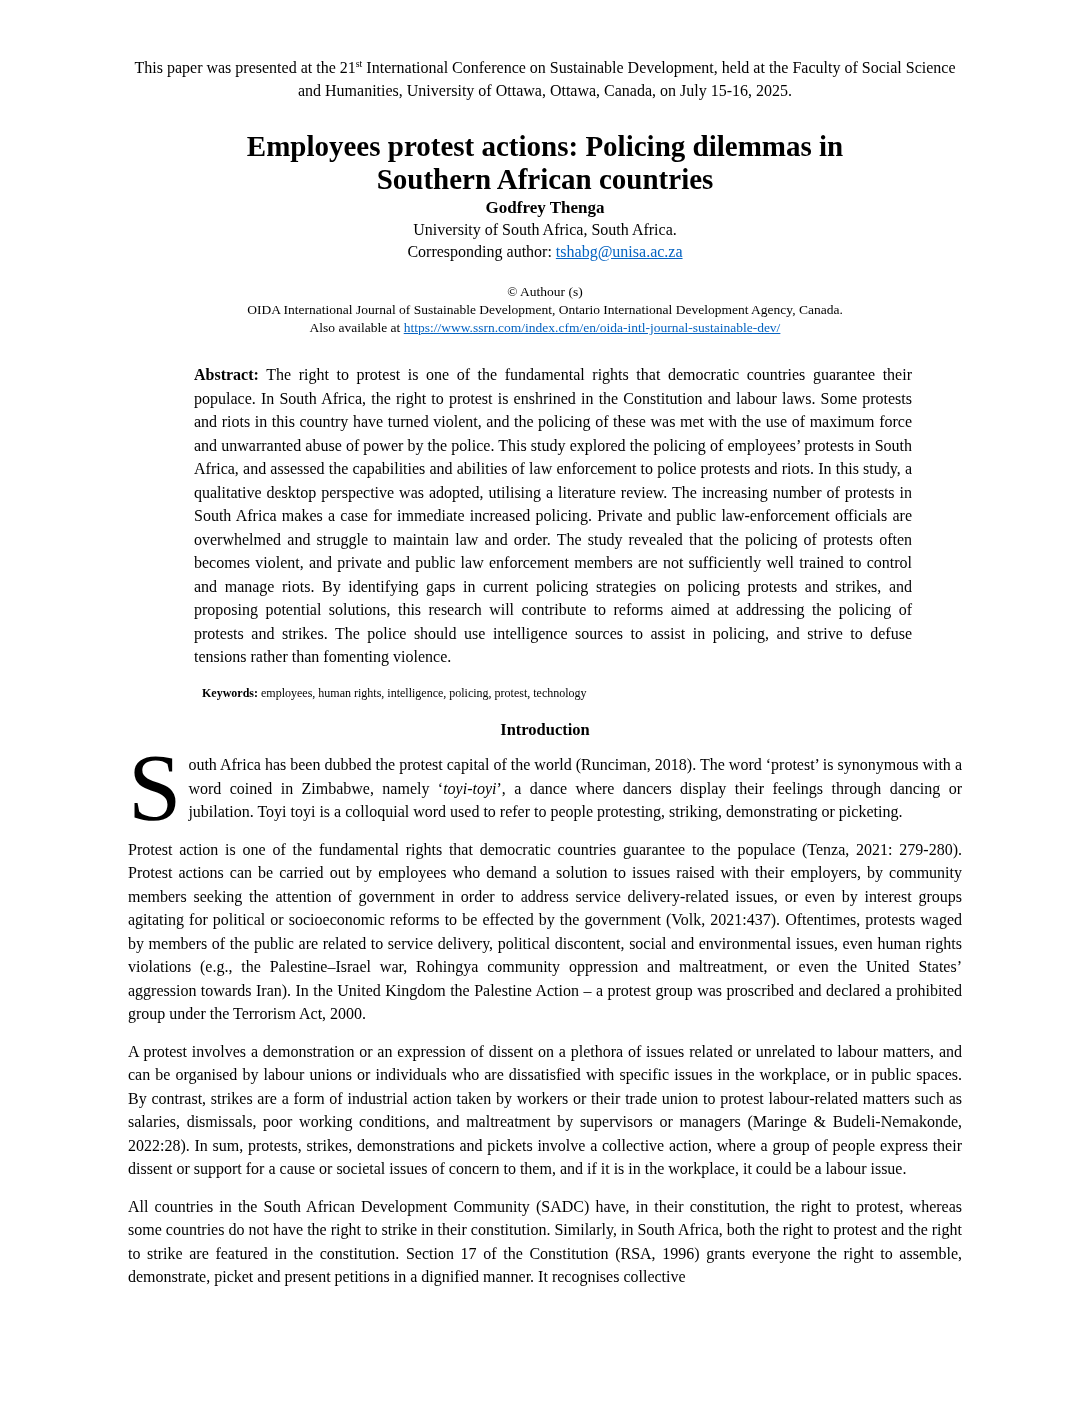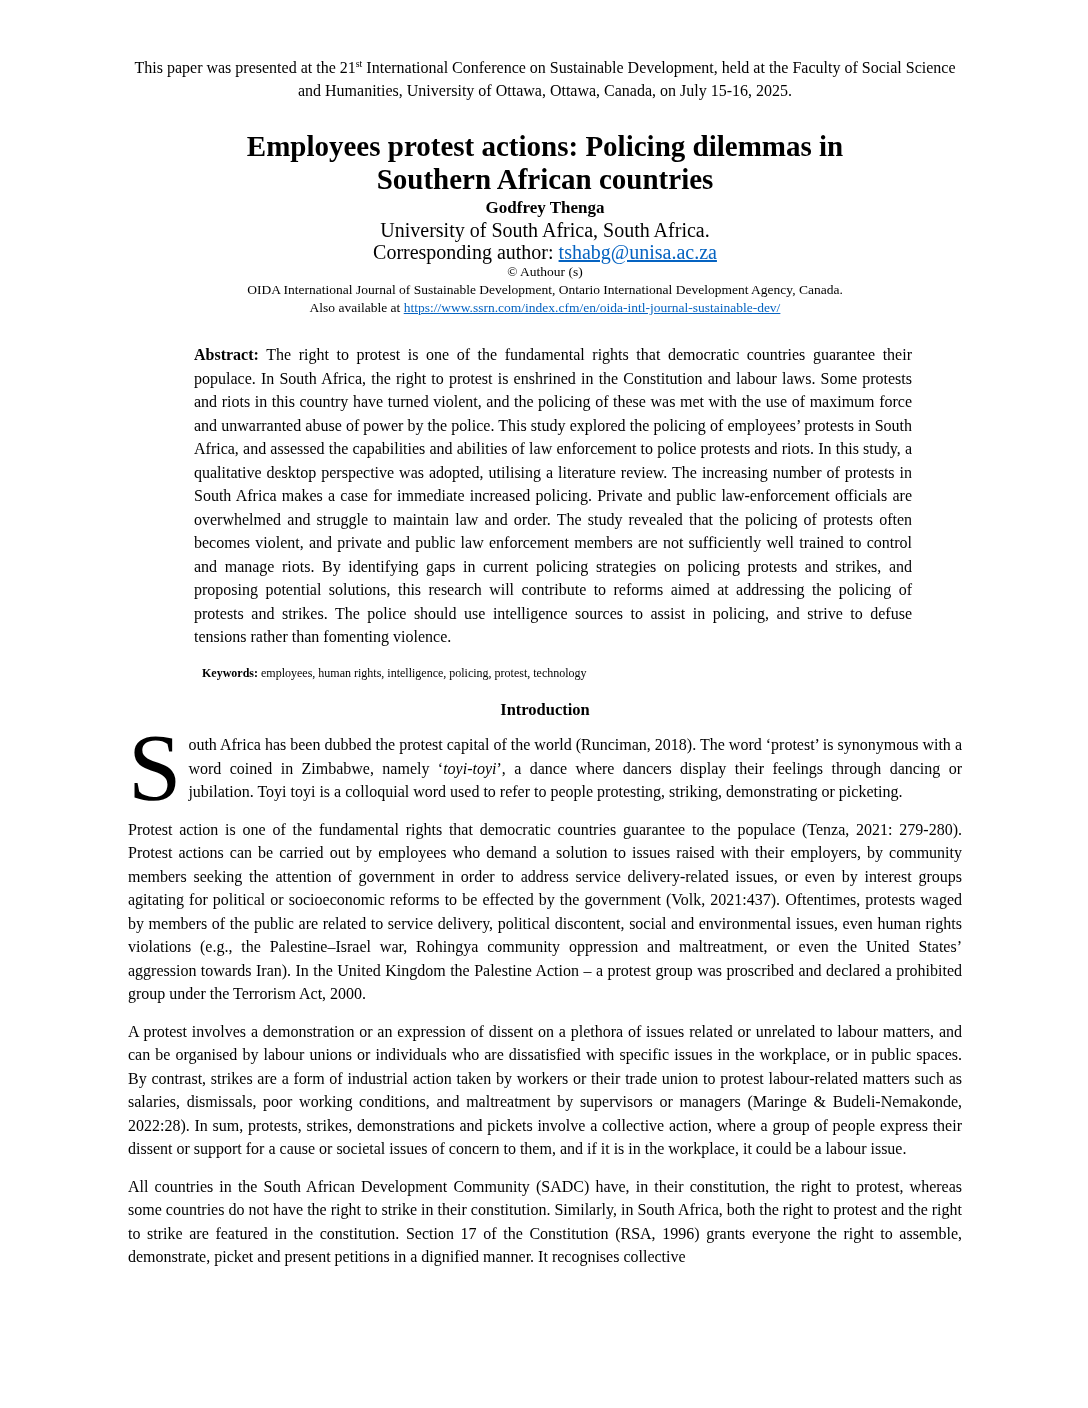--- a/index.html
+++ b/index.html
@@ -14,22 +14,22 @@
   .header-note{
     text-align:center;font-size:16px;line-height:23px;
   }
   .header-note sup{font-size:0.62em;vertical-align:super;line-height:0;}
   .title{
     margin:28px 0 0;text-align:center;font-size:29px;font-weight:700;line-height:33px;
   }
   .title-line{display:block;}
   .authors{text-align:center;}
   .author-name{font-size:17px;font-weight:700;line-height:23px;}
-  .affiliation,.corresponding{font-size:20px;line-height:22px;}
-  .imprint{text-align:center;font-size:13.5px;line-height:18px;}
+  .affiliation,.corresponding{font-size:16px;line-height:22px;}
+  .imprint{margin-top:20px;text-align:center;font-size:13.5px;line-height:18px;}
   .link{color:var(--link-blue,#0563C1);text-decoration:underline;cursor:pointer;}
   .abstract{
     margin:26px 50px 0 66px;text-align:justify;font-size:16px;line-height:23.5px;
   }
   .keywords{
     margin:13px 66px 0 74px;text-align:justify;font-size:12px;line-height:23.5px;
   }
   .section-heading{
     margin:13px 0 12px;text-align:center;font-size:16.5px;font-weight:700;line-height:23px;
   }

